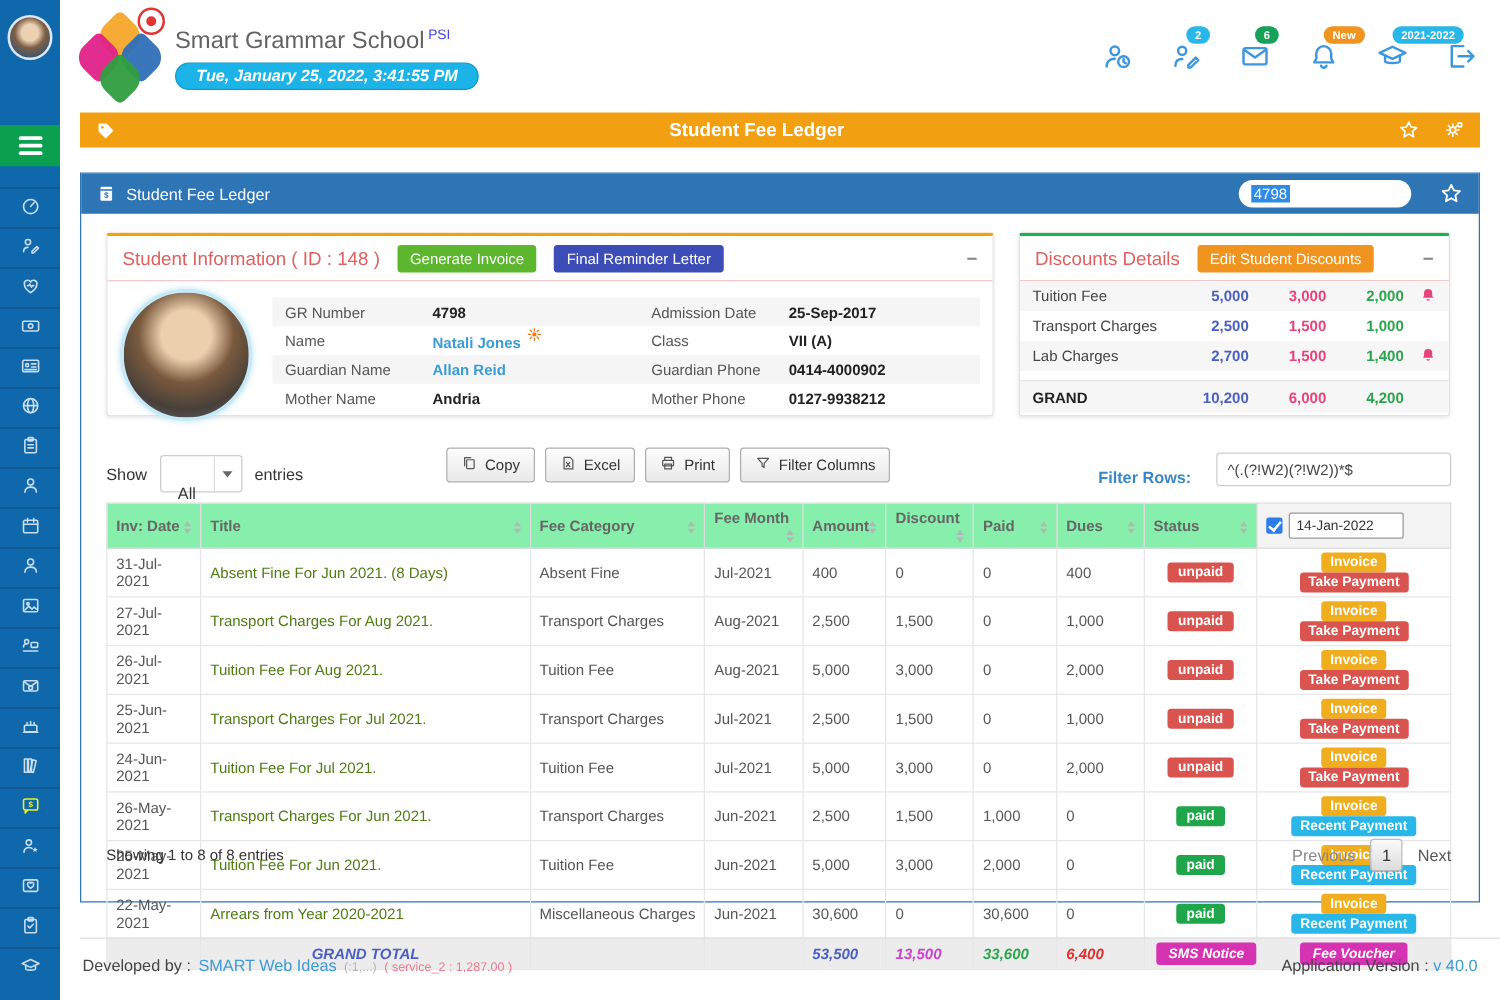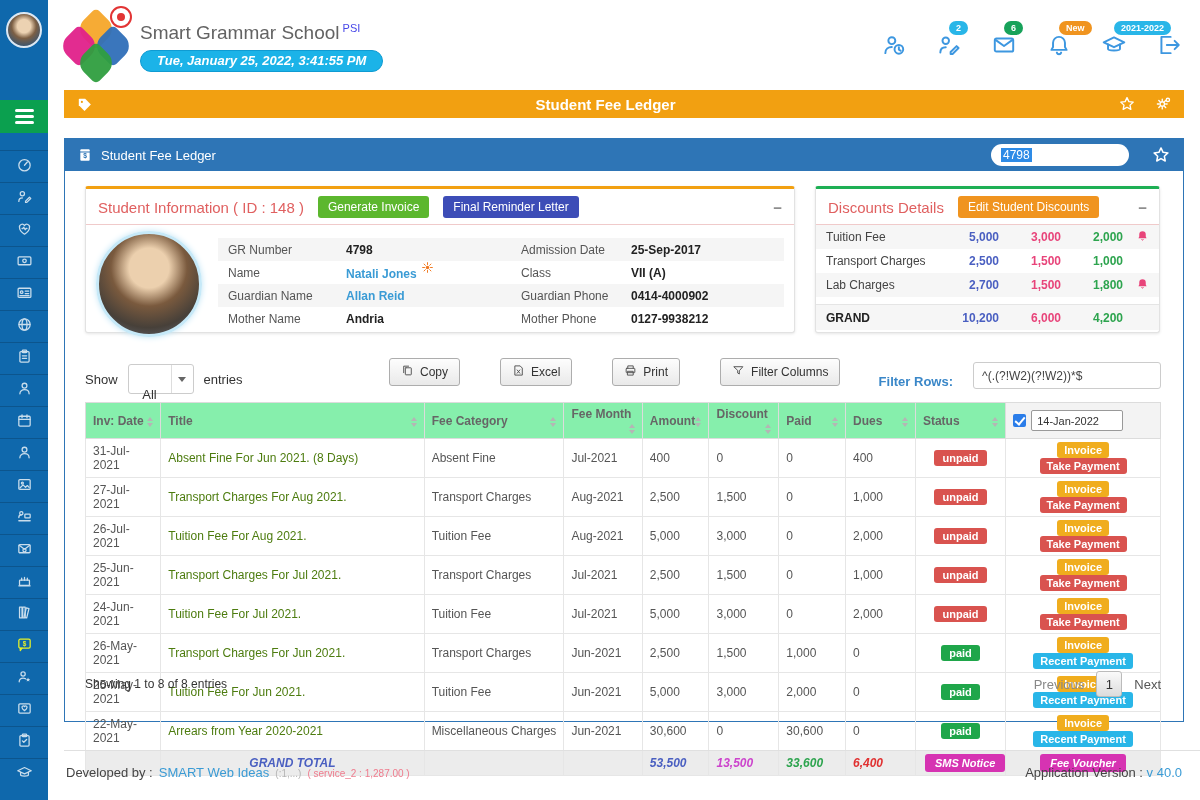--- a/index.html
+++ b/index.html
@@ -113,21 +113,21 @@
   .show-group { position:absolute; left:0; top:6px; display:flex; align-items:center; gap:10px;justify-content:flex-end; }
   .fselect { display:flex; align-items:center; width:66px; height:30px; border:1px solid #ccc;
     border-radius:3px; background:#fff; cursor:pointer; }
   .fselect .val { flex:1; text-align:center; font-size:13px; color:#333;margin-top:30px; }
   .fselect .chev { width:22px; height:100%; border-left:1px solid #ddd; display:flex; align-items:center; justify-content:center; }
   .fselect .chev::before { content:""; width:0; height:0; border-left:4px solid transparent;
     border-right:4px solid transparent; border-top:5px solid #666; }
   .export-group { position:absolute; left:272px; top:0; display:flex; }
   .ebtn { display:flex; align-items:center; gap:6px; border:1px solid #adadad; background:linear-gradient(#fdfdfd,#e9e9e9);
     border-radius:3px; padding:5px 11px; font-size:12px; color:#333; margin-right:8px; cursor:pointer;
-    font-family:"Liberation Sans",sans-serif;margin-left:32px; }
+    font-family:"Liberation Sans",sans-serif; }
   .ebtn svg { width:13px; height:13px; color:#555; }
   .filter-group { position:absolute; right:0; top:4px; display:flex; align-items:flex-end; gap:20px; }
   .filter-label { color:#3a87c8; font-weight:bold; }
   .filter-input { width:188px; height:27px; border:1px solid #ccc; border-radius:3px; font-size:12px;
     padding:0 8px; color:#444; font-family:"Liberation Sans",sans-serif; }
 
   
   .table-wrap { position:absolute; left:20px; right:22px; top:231px; }
   table { width:100%; border-collapse:collapse; table-layout:fixed; font-size:12px; }
   th { background:#86efac; color:#666; font-weight:bold; text-align:left; padding:4px 7px;
@@ -492,21 +492,21 @@
               <span class="dname">Transport Charges</span>
               <span class="dnum namount">2,500</span>
               <span class="dnum ndisc">1,500</span>
               <span class="dnum nnet">1,000</span>
               <span class="dbell"></span>
             </div>
             <div class="disc-row odd">
               <span class="dname">Lab Charges</span>
               <span class="dnum namount">2,700</span>
               <span class="dnum ndisc">1,500</span>
-              <span class="dnum nnet">1,800</span>
+              <span class="dnum nnet">1,400</span>
               <span class="dbell"><svg viewBox="0 0 24 24" fill="none" stroke="currentColor" stroke-width="1.8" stroke-linecap="round" stroke-linejoin="round">
                   <path d="M12 4a6 6 0 0 0-6 6v4l-1.5 3h15L18 14v-4a6 6 0 0 0-6-6z" fill="currentColor" stroke="none"></path>
                   <path d="M10.5 19.5a1.6 1.6 0 0 0 3 0"></path>
                 </svg></span>
             </div>
           </div>
         <div class="disc-total">
           <span class="dname">GRAND</span>
           <span class="dnum namount">10,200</span>
           <span class="dnum ndisc">6,000</span>

